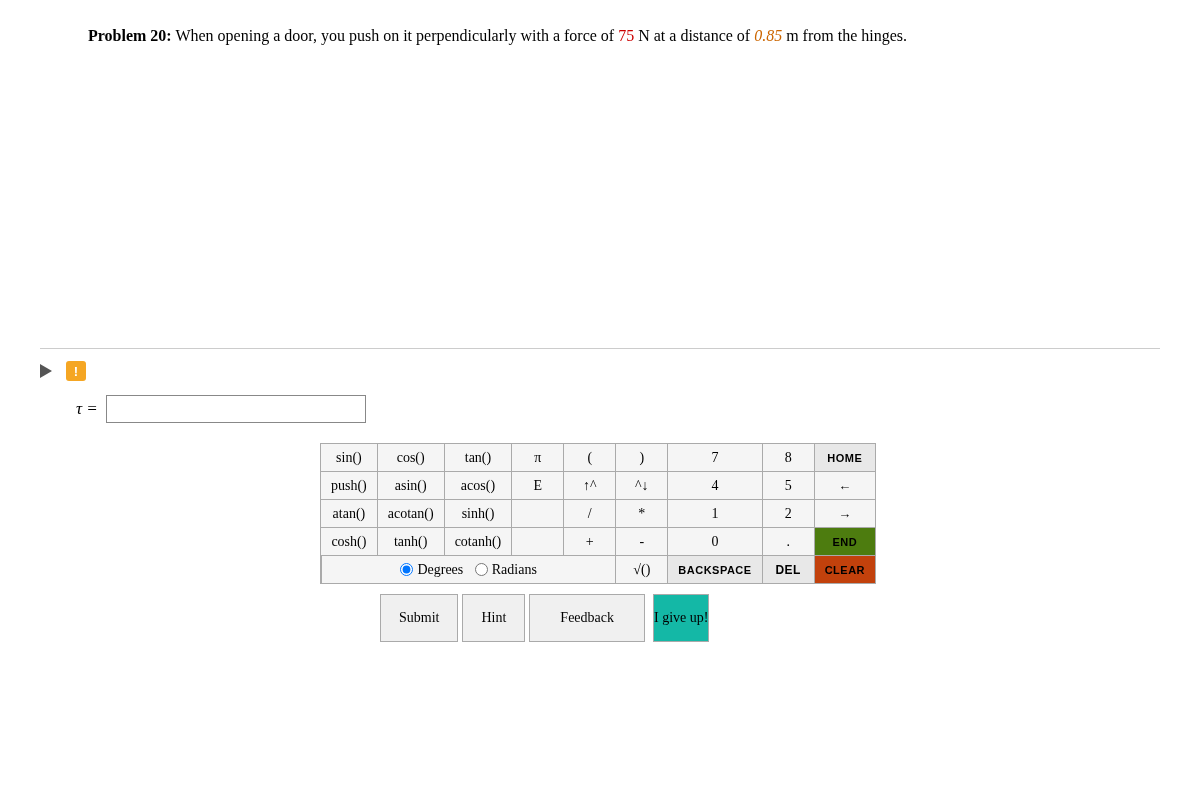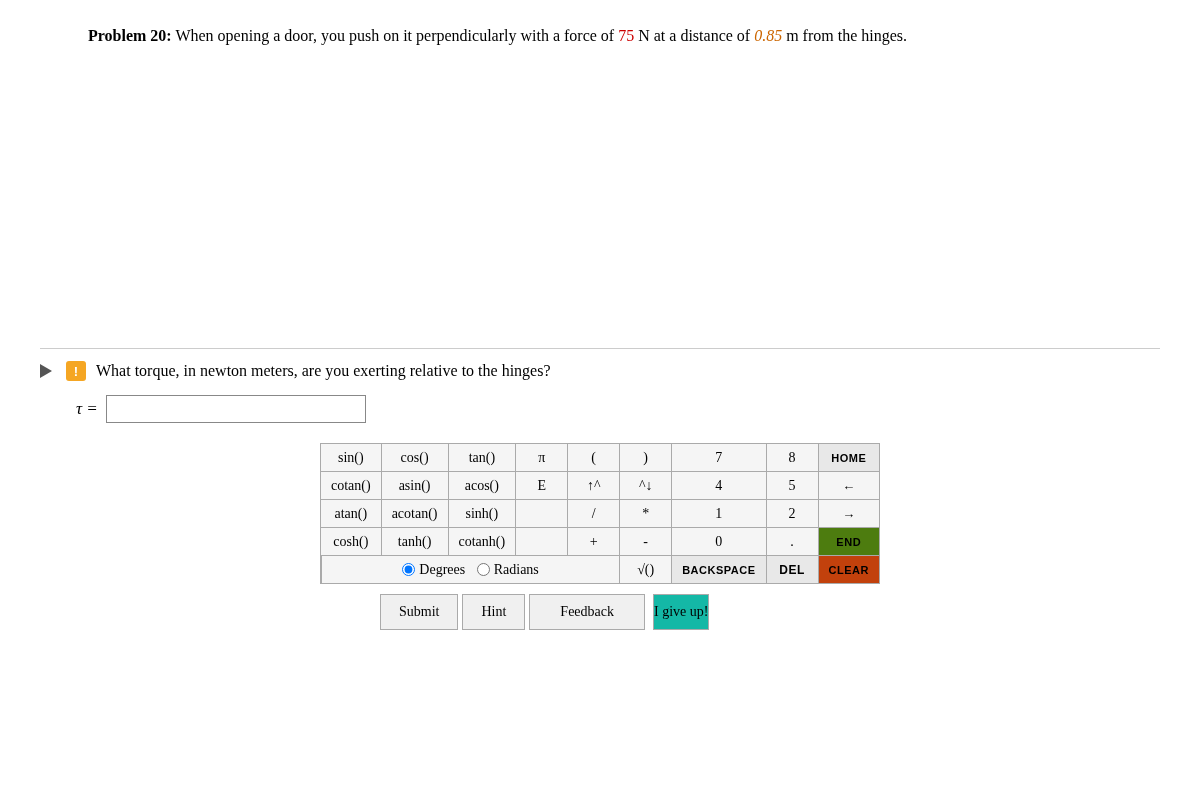--- a/index.html
+++ b/index.html
@@ -194,21 +194,21 @@
 
     
     .bottom-buttons {
       display: flex;
       gap: 0;
       margin-left: 340px;
       margin-top: 6px;
     }
 
     .action-btn {
-      padding: 9px 18px;
+      padding: 15px 18px;
       font-size: 14px;
       font-family: Georgia, serif;
       background: #f0f0f0;
       border: 1px solid #aaa;
       cursor: pointer;
       margin-right: 4px;
     }
 
     .feedback-btn {
       padding: 5px 30px;
@@ -240,42 +240,41 @@
     <span> When opening a door, you push on it perpendicularly with a force of </span><span class="highlight-red">75</span><span> N at a distance of </span><span class="highlight-orange">0.85</span><span> m from the hinges.</span>
   </p>
 
   <hr class="divider">
 
   <div class="question-section">
 
     <div class="question-row">
       <span class="play-icon"></span>
       <span class="warning-icon">!</span>
-      <span class="question-text">What torque, in newton meters, are you exerting relative to the hinges?</span>
     </div>
 
     <div class="answer-row">
       <span class="tau-label">τ =</span>
       <input class="answer-input" type="text" style="">
     </div>
 
     <div class="calculator-section">
       <div class="calc-grid">
 
         <div class="calc-btn">sin()</div>
         <div class="calc-btn">cos()</div>
         <div class="calc-btn">tan()</div>
         <div class="calc-btn">π</div>
         <div class="calc-btn">(</div>
         <div class="calc-btn">)</div>
         <div class="calc-btn">7</div>
         <div class="calc-btn">8</div>
         <div class="calc-btn home">HOME</div>
 
-        <div class="calc-btn">cotan()</div>
+        <div class="calc-btn">push()</div>
         <div class="calc-btn">asin()</div>
         <div class="calc-btn">acos()</div>
         <div class="calc-btn">E</div>
         <div class="calc-btn">↑^</div>
         <div class="calc-btn">^↓</div>
         <div class="calc-btn">4</div>
         <div class="calc-btn">5</div>
         <div class="calc-btn arrow-left">←</div>
 
         <div class="calc-btn">atan()</div>

